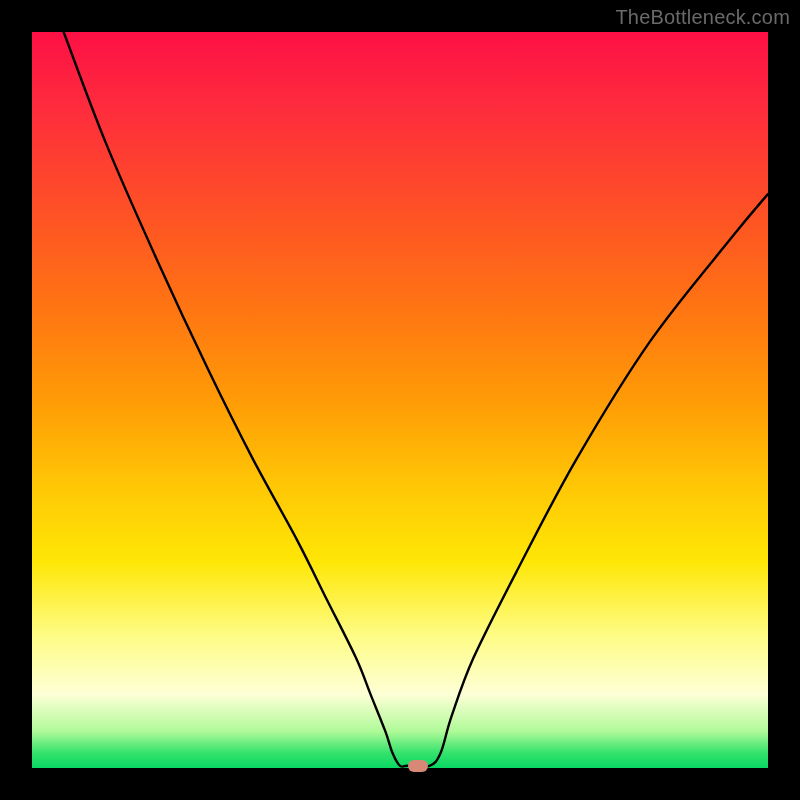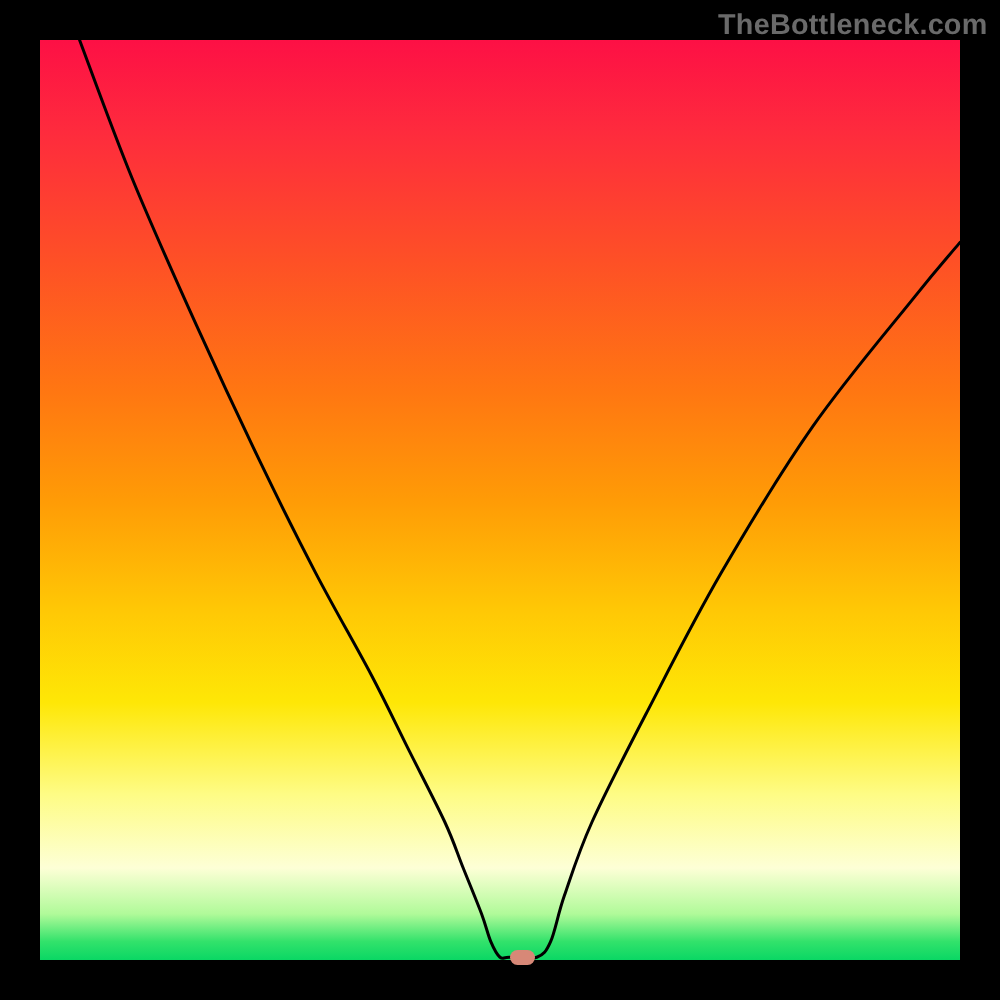--- a/index.html
+++ b/index.html
@@ -54,22 +54,22 @@
     height: 12px;
     border-radius: 6px;
     background: #d78877;
     transform: translate(-50%, -50%);
   }
   .watermark {
     position: absolute;
     top: 6px;
     right: 10px;
     color: #6a6a6a;
-    font-size: 23px;
-    font-weight: 700;
+    font-size: 20px;
+    font-weight: 400;
     letter-spacing: 0.2px;
   }
 </style>
 </head>
 <body>
 
 <div class="frame">
 
   <div class="plot-area">
 

